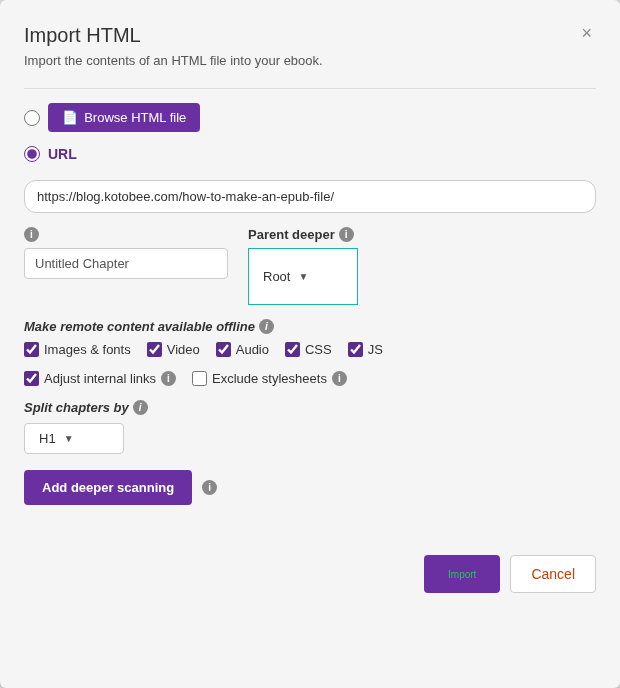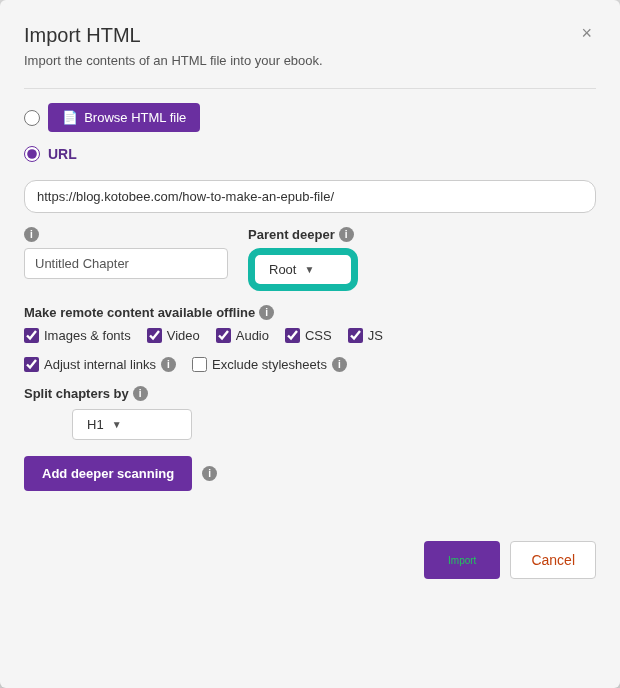--- a/index.html
+++ b/index.html
@@ -127,43 +127,44 @@
       border: 1px solid #ccc;
       border-radius: 4px;
       padding: 7px 10px;
       font-size: 13px;
       background: white;
       color: #555;
       width: 204px;
     }
     .dropdown-btn {
       background: white;
-      border: 7px solid #14b8a6;
-      border-radius: 12px;
-      padding: 7px 14px;
+      border: 1px solid #14b8a6;
+      border-radius: 0;
+      padding: 20px 14px;
       font-size: 13px;
       cursor: pointer;
       display: flex;
       align-items: center;
       gap: 8px;
       color: #333;
       min-width: 110px;
     }
     .dropdown-arrow {
       font-size: 10px;
       color: #555;
     }
     .section-title {
       font-size: 13px;
       font-weight: bold;
       color: #333;
       margin-bottom: 8px;
       display: flex;
       align-items: center;
       gap: 4px;
+      font-style: italic;
     }
     .checkbox-row {
       display: flex;
       align-items: center;
       gap: 16px;
       margin-bottom: 10px;
       flex-wrap: wrap;
     }
     .checkbox-item {
       display: flex;
@@ -185,23 +186,22 @@
       background: white;
       border: 1px solid #ccc;
       border-radius: 4px;
       padding: 7px 14px;
       font-size: 13px;
       cursor: pointer;
       display: flex;
       align-items: center;
       gap: 8px;
       color: #333;
-      width: 120px;
+      width: 100px;
       margin-top: 8px;
-      margin-left: 48px;
     }
     .add-scanning-btn {
       background: #6a2fa0;
       color: white;
       border: none;
       border-radius: 4px;
       padding: 10px 18px;
       font-size: 13px;
       cursor: pointer;
       font-weight: 700;

